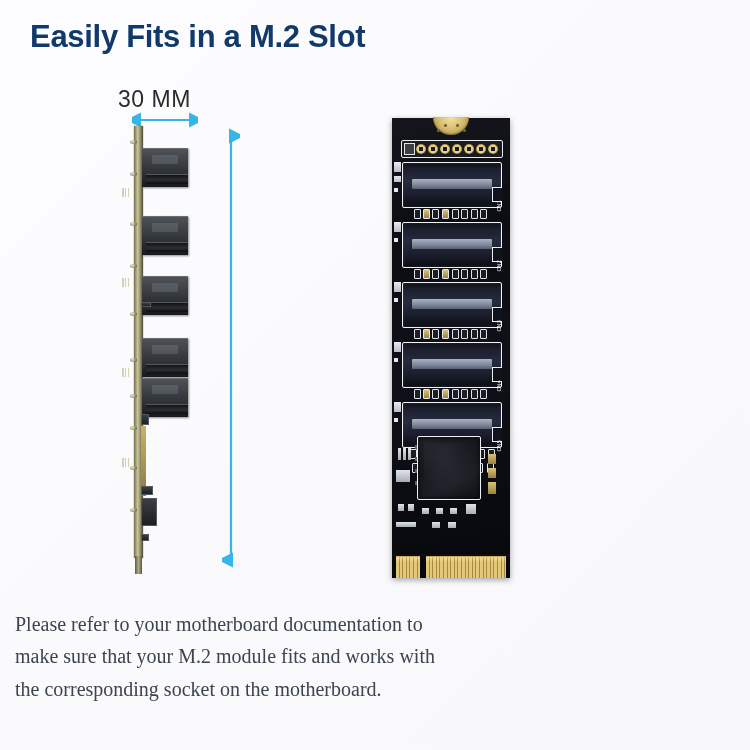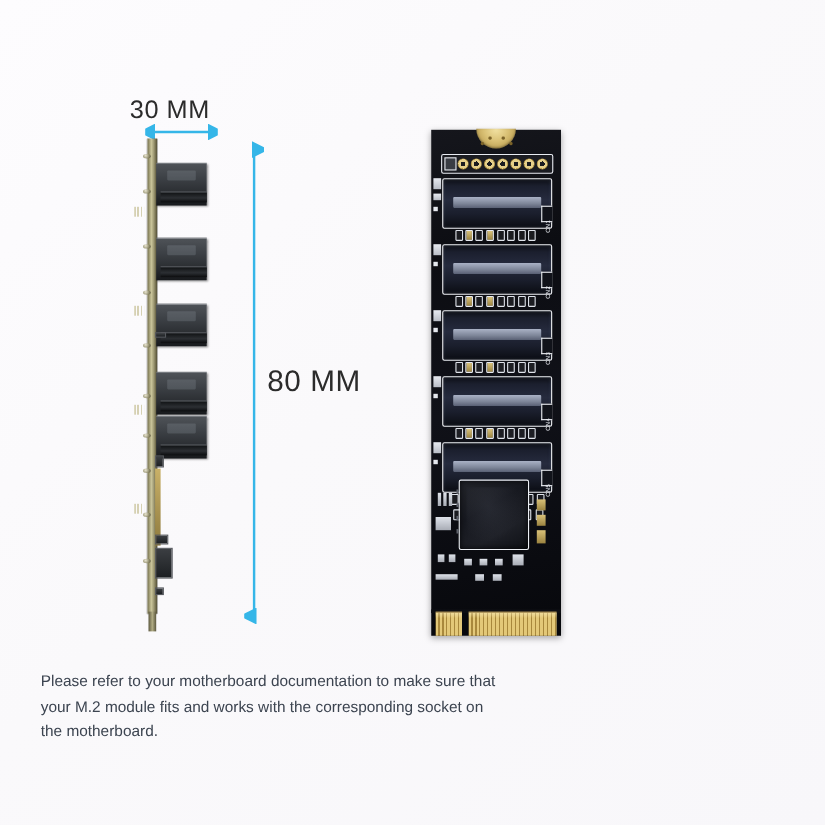--- a/index.html
+++ b/index.html
@@ -29,22 +29,22 @@
     position:absolute;left:243px;top:331px;
     font-size:27px;color:#2b2b2b;letter-spacing:.5px;
   }
 
   
   .arrow-h{position:absolute;left:132px;top:112px;width:66px;height:16px;}
   .arrow-v{position:absolute;left:222px;top:128px;width:18px;height:440px;}
 
   
   .footer{
-    position:absolute;left:37px;top:608px;width:420px;
-    font-size:14px;line-height:1.62;color:#3c4450;
+    position:absolute;left:15px;top:608px;width:420px;
+    font-size:20px;line-height:1.62;color:#3c4450;font-family:Liberation Serif, serif;
   }
 
   
   #sideview{position:absolute;left:128px;top:126px;width:80px;height:440px;}
   
   .side-pcb{
     position:absolute;left:6px;top:0;width:9px;height:432px;
     background:linear-gradient(90deg,#6f6b4a 0%,#9d9871 18%,#c9c49a 40%,
       #a8a37c 60%,#726d4d 85%,#4b4833 100%);
     box-shadow:0 0 1px rgba(0,0,0,.6);
@@ -193,36 +193,36 @@
   .fingers .gold:after{
     content:"";position:absolute;left:0;top:0;right:0;height:5px;
     background:linear-gradient(180deg,rgba(255,245,200,.45),transparent);
   }
 </style>
 </head>
 <body>
 
 <div id="stage">
 
+  <div class="headline">Easily Fits in a M.2 Slot</div>
 
   <div class="dim-20">30 MM</div>
 
   <svg class="arrow-h" viewBox="0 0 66 16" aria-hidden="true">
     <defs>
       <marker id="ahL" markerWidth="7" markerHeight="7" refX="6" refY="3.5" orient="auto">
           <path d="M7,0 L0,3.5 L7,7 Z" fill="#35b6e8"></path>
         </marker>
       <marker id="ahR" markerWidth="7" markerHeight="7" refX="1" refY="3.5" orient="auto">
           <path d="M0,0 L7,3.5 L0,7 Z" fill="#35b6e8"></path>
         </marker>
     </defs>
     <line x1="7" y1="8" x2="59" y2="8" stroke="#35b6e8" stroke-width="2.2" marker-start="url(#ahL)" marker-end="url(#ahR)"></line>
   </svg>
 
-  <div class="dim-80">80 MM</div>
 
   <svg class="arrow-v" viewBox="0 0 18 440" aria-hidden="true">
     <defs>
       <marker id="avT" markerWidth="7" markerHeight="7" refX="3.5" refY="6" orient="auto">
           <path d="M0,7 L3.5,0 L7,7 Z" fill="#35b6e8"></path>
         </marker>
       <marker id="avB" markerWidth="7" markerHeight="7" refX="3.5" refY="1" orient="auto">
           <path d="M0,0 L3.5,7 L7,0 Z" fill="#35b6e8"></path>
         </marker>
     </defs>

